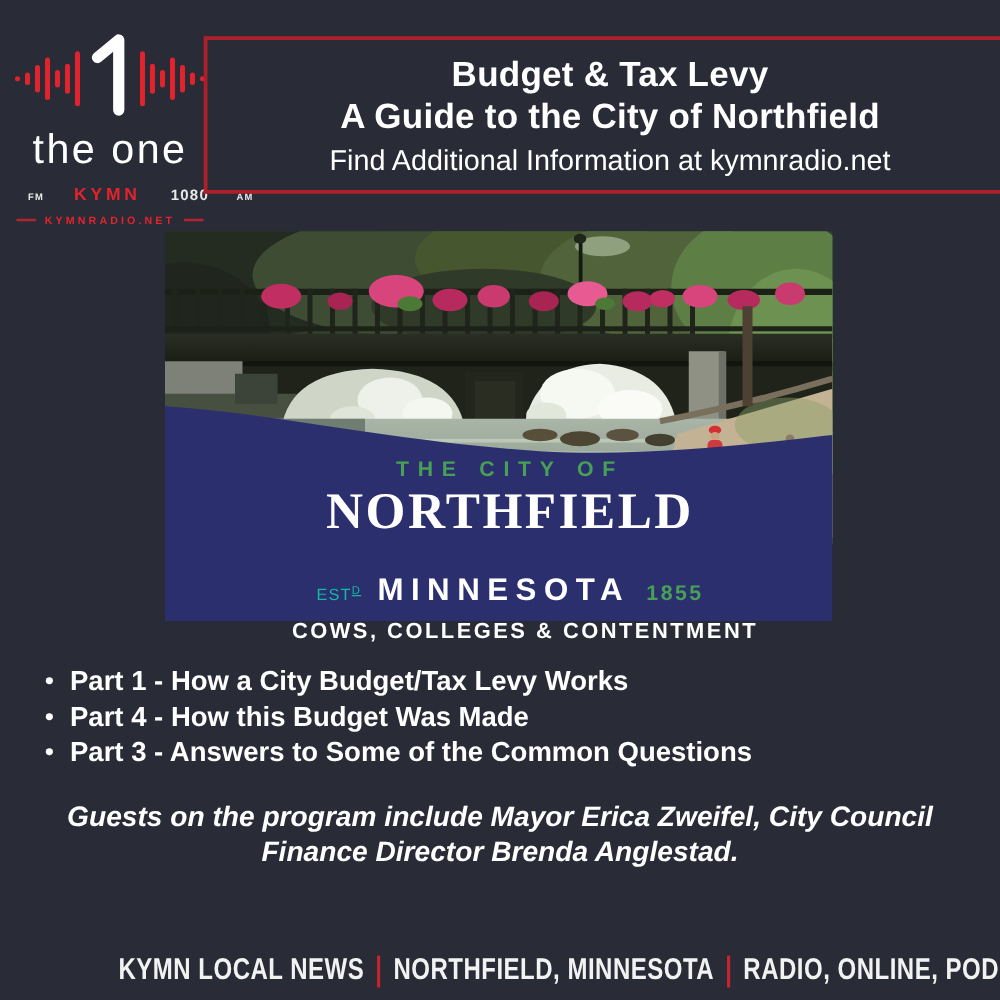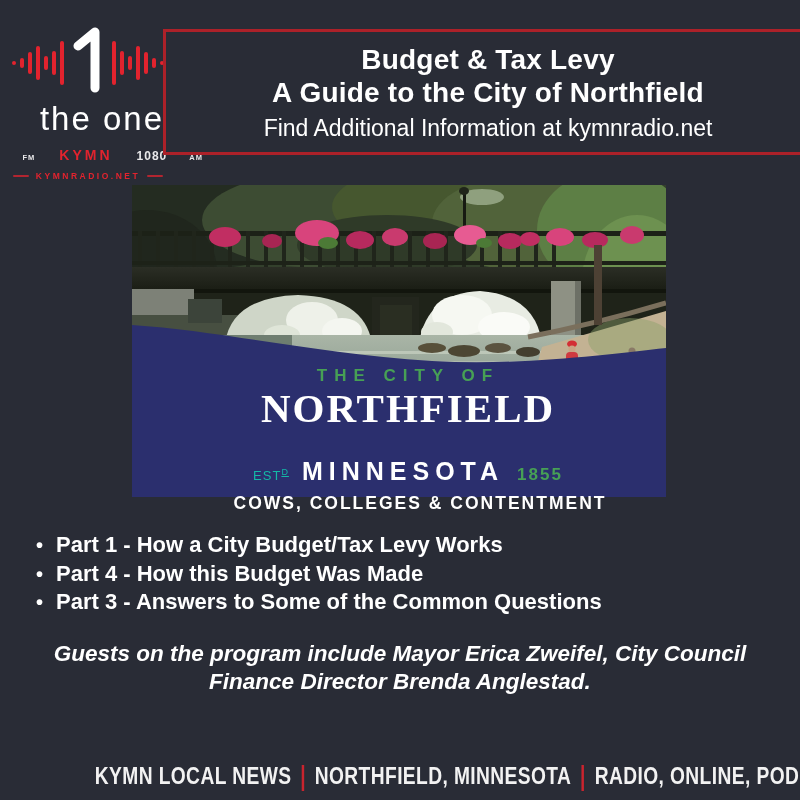--- a/index.html
+++ b/index.html
@@ -4,21 +4,21 @@
 <style>
   * { margin:0; padding:0; box-sizing:border-box; }
   html,body { width:800px; height:800px; }
   body {
     position:relative; overflow:hidden;
     background:#292c36; color:#ffffff;
     font-family:"Liberation Sans", sans-serif;
   }
 
   
-  .logo { position:absolute; left:12px; top:28px; width:152px; text-align:right; }
+  .logo { position:absolute; left:12px; top:28px; width:152px; text-align:center; }
   .wave-row { position:relative; height:70px; display:flex; align-items:center; justify-content:center; gap:4px; }
   .bar { width:4px; border-radius:2px; background:#e2232e; flex:0 0 auto; }
   .one-glyph { margin:0 5px; transform:translateY(-3px); }
   .logo-name { margin-top:2px; font-size:33px; font-weight:500; letter-spacing:2px; color:#fff; }
   .freq-row { margin-top:9px; display:flex; justify-content:center; align-items:baseline; gap:22px; font-weight:700; color:#e8e8ea; }
   .freq { font-size:12px; letter-spacing:1px; }
   .unit { font-size:7.5px; letter-spacing:1px; }
   .call { font-size:14px; letter-spacing:3px; color:#e2232e; margin:0 2px; }
   .site-row { margin-top:8px; display:flex; align-items:center; justify-content:center; gap:7px; }
   .dash { width:16px; height:2px; background:#b22530; border-radius:1px; }

